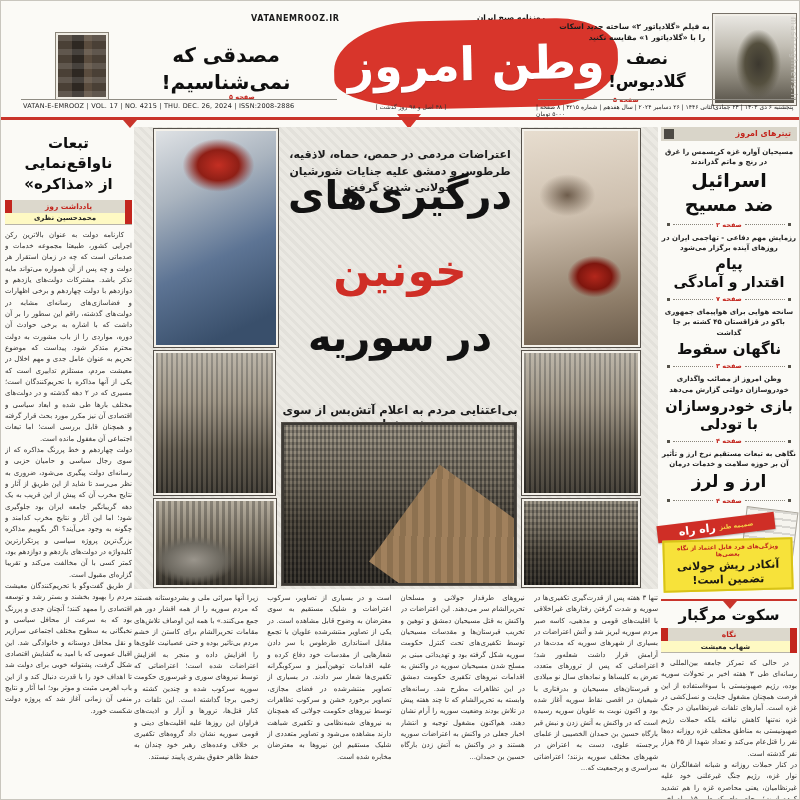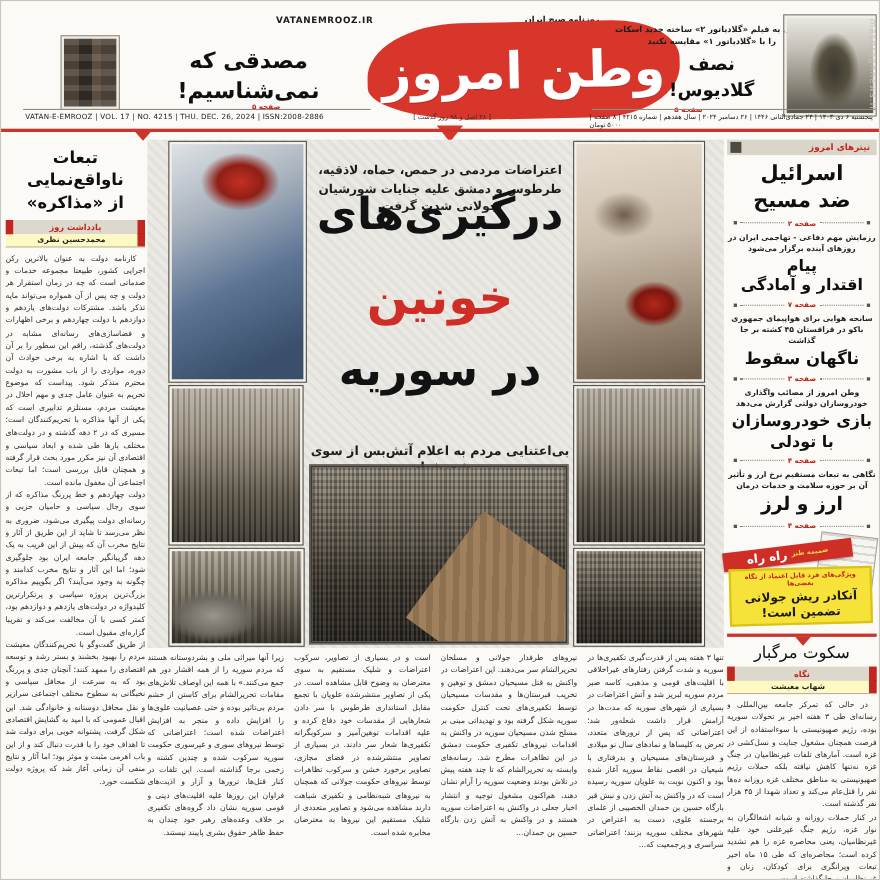--- a/index.html
+++ b/index.html
@@ -130,21 +130,21 @@
   .promo-ribbon .small { color:#f7d948; font-size:6px; font-weight:bold; }
   .promo-ribbon .big { color:#fff; font-size:11px; font-weight:900; }
   .promo-box {
     position:absolute; left:2px; top:30px; width:130px; height:52px;
     background:#f7e23a; border:2px solid #d8c318; transform:rotate(-1.5deg);
     display:flex; flex-direction:column; justify-content:center; gap:2px;
   }
   .promo-box .k { color:#c3261e; font-size:6px; font-weight:bold; text-align:center; }
   .promo-box .t { color:#1d1a12; font-size:11px; font-weight:900; text-align:center; line-height:1.3; }
 
-  .silence-title { font-size:15px; font-weight:400; color:#0f0f0f; text-align:center; margin:5px 0 4px; }
+  .silence-title { font-size:15px; font-weight:700; color:#0f0f0f; text-align:center; margin:5px 0 4px; }
   .watermark {
     position:absolute; left:788px; top:16px; writing-mode:vertical-rl;
     font-size:8px; color:#c4c1ba; letter-spacing:1px;
   }
 </style>
 </head>
 <body>
 
 <div id="page">
 
@@ -222,20 +222,21 @@
     <div class="bodytxt just">زیرا آنها میراثی ملی و بشردوستانه هستند که مردم سوریه را از همه اقشار دور هم جمع می‌کنند.» با همه این اوصاف تلاش‌های مقامات تحریرالشام برای کاستن از خشم مردم بی‌تاثیر بوده و حتی عصبانیت علوی‌ها را افزایش داده و منجر به افزایش اعتراضات شده است؛ اعتراضاتی که توسط نیروهای سوری و غیرسوری حکومت سوریه سرکوب شده و چندین کشته و زخمی برجا گذاشته است. این تلفات در کنار قتل‌ها، ترورها و آزار و اذیت‌های فراوان این روزها علیه اقلیت‌های دینی و قومی سوریه نشان داد گروه‌های تکفیری بر خلاف وعده‌های رهبر خود چندان به حفظ ظاهر حقوق بشری پایبند نیستند.</div>
   </div>
 
   <div id="sidebar" class="fa">
     <div class="sb-head">
       <div class="sq"></div>
       <div class="lbl">تیترهای امروز</div>
     </div>
 
     <div>
+      <div class="sb-kicker">مسیحیان آواره غزه کریسمس را غرق در رنج و ماتم گذراندند</div>
       <div class="sb-title pre" style="font-size:19px; margin-top:2px;">اسرائیل
 ضد مسیح</div>
       <div class="pagediv">
         <div class="sq"></div>
           <div class="ln"></div>
         <div class="pg">صفحه ۲</div>
         <div class="ln"></div>
           <div class="sq"></div>
       </div>
     </div>

